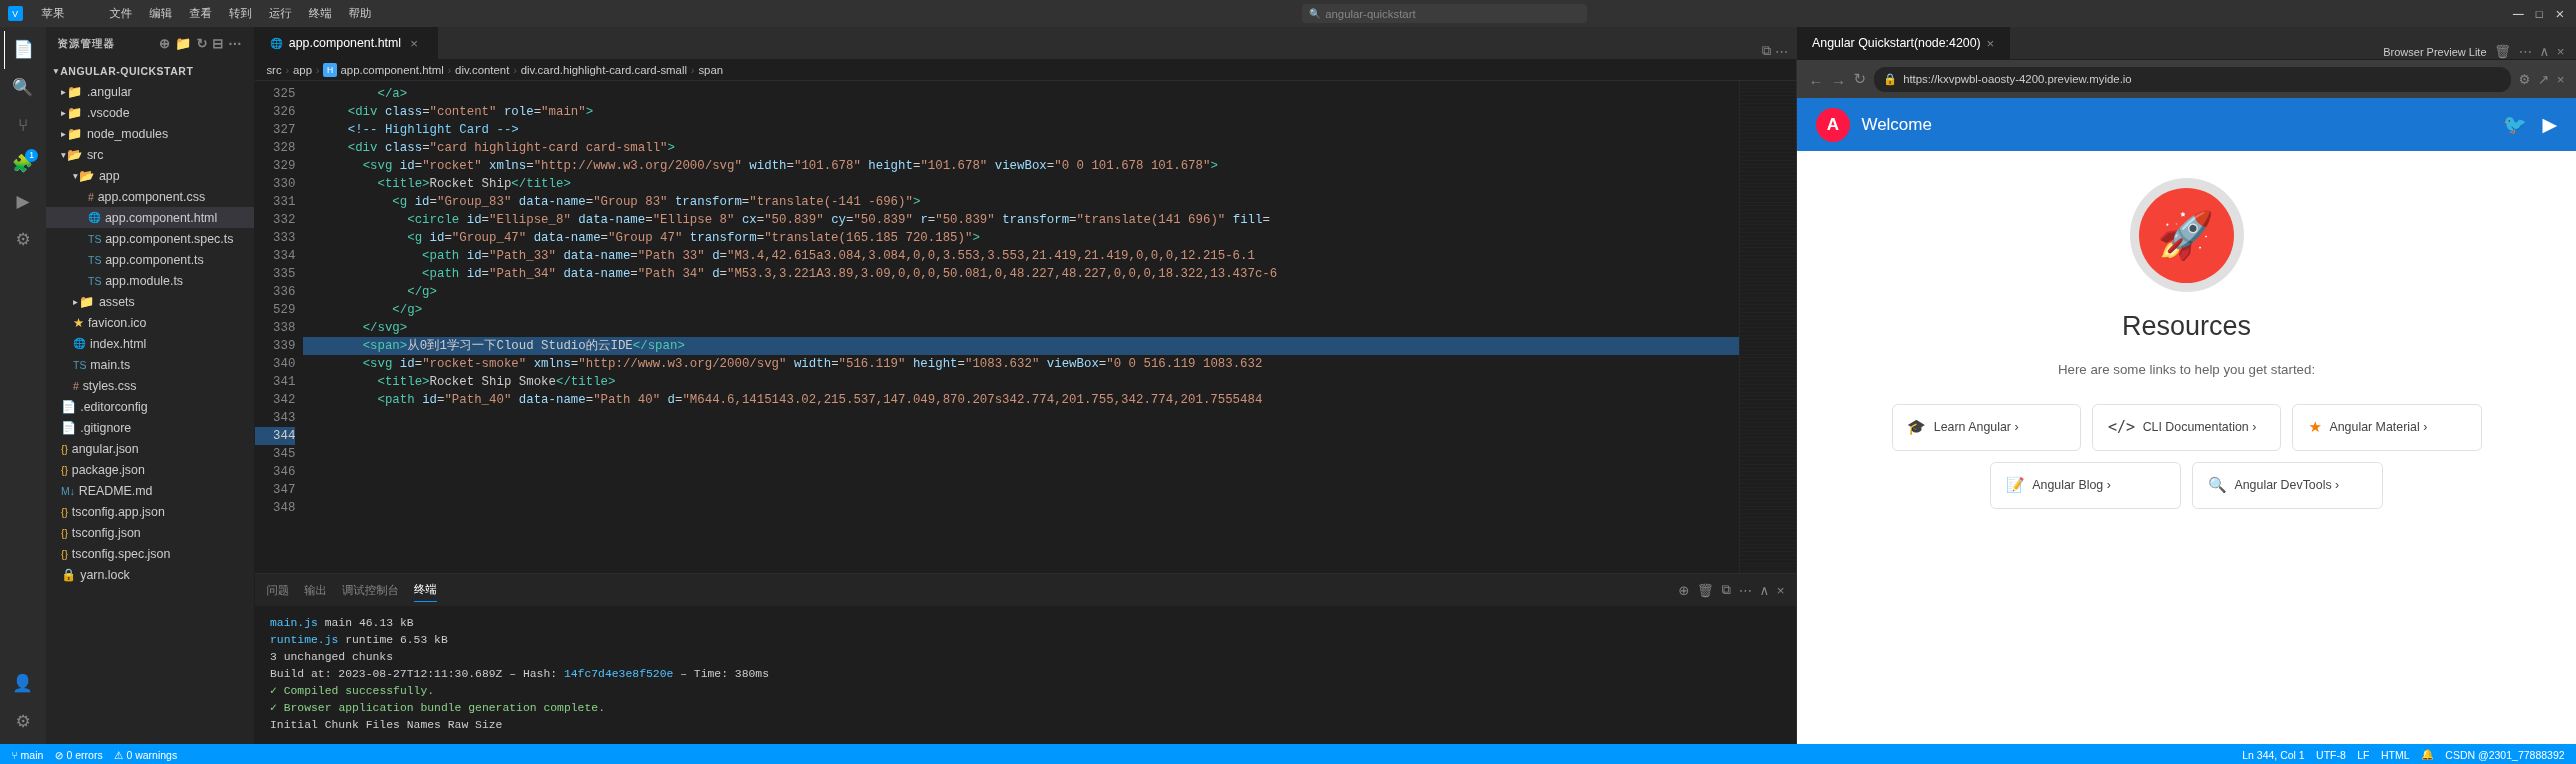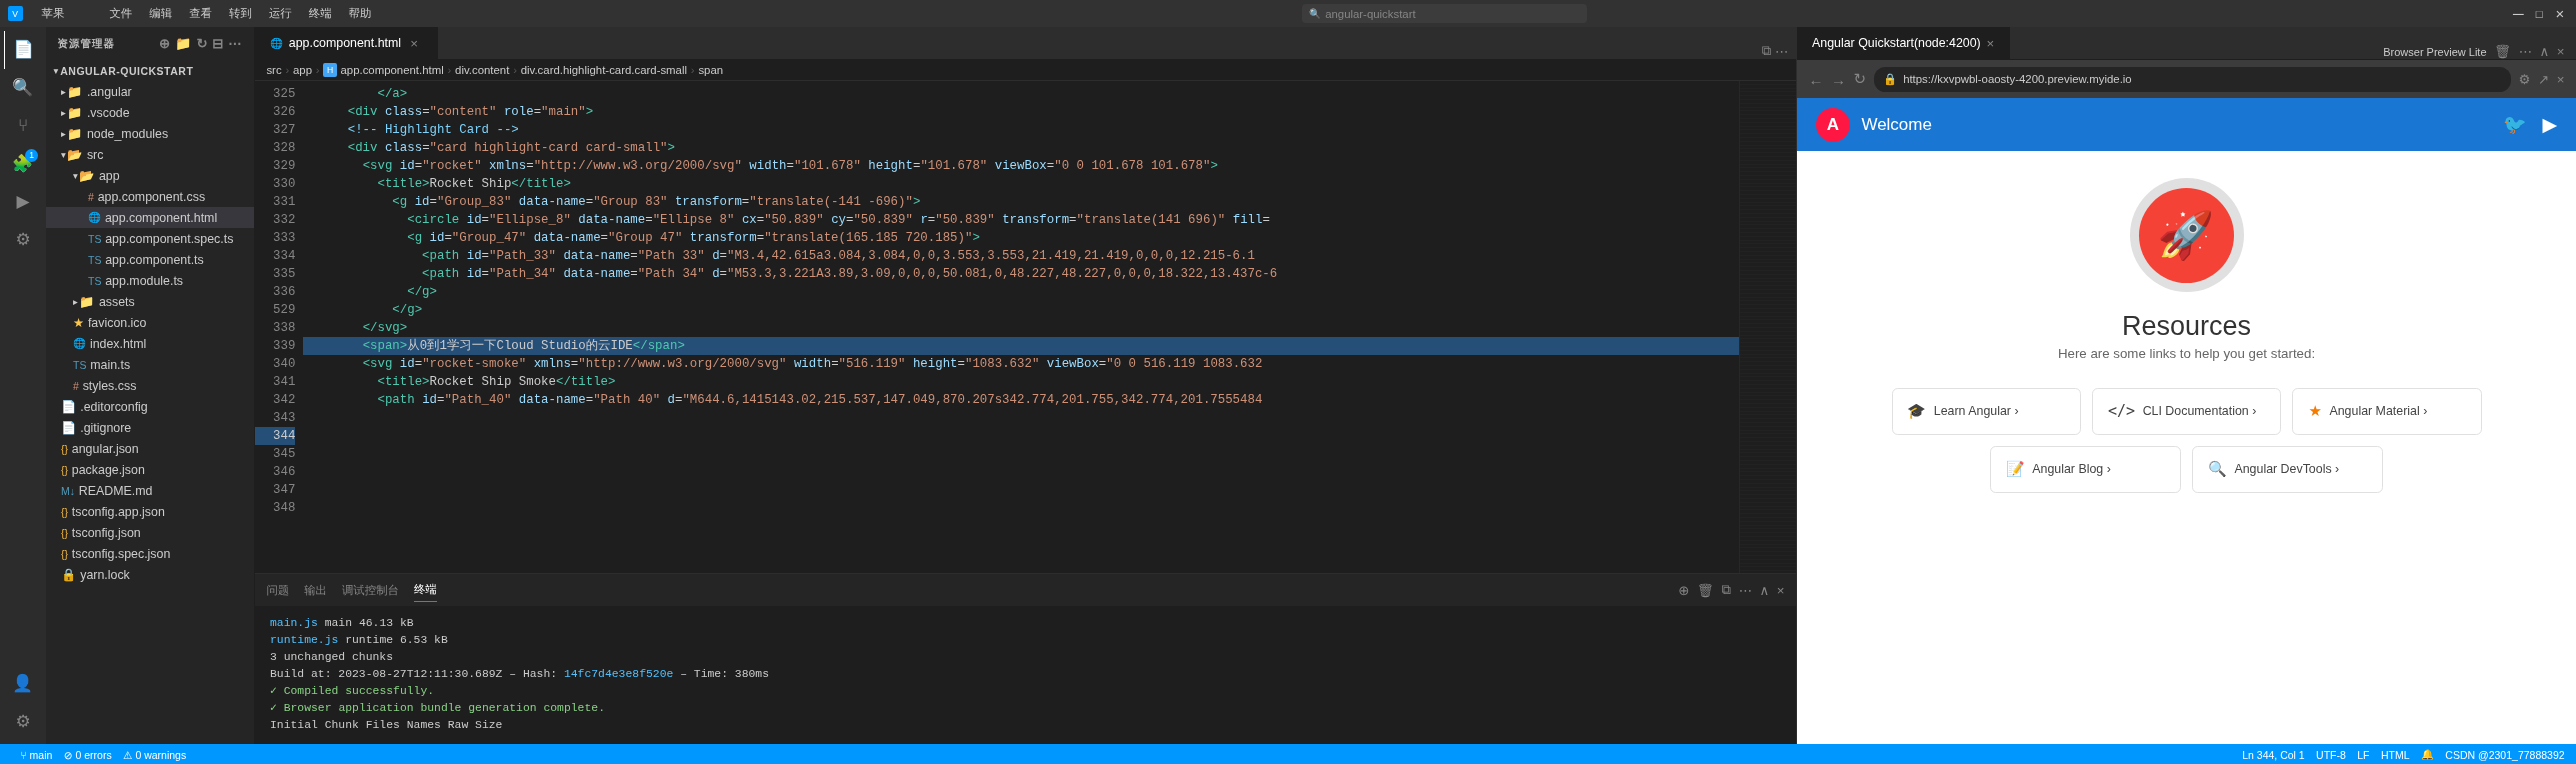--- a/index.html
+++ b/index.html
@@ -370,21 +370,21 @@
           </div>
         </div>
 
         <div style="flex:1;background:white;display:flex;flex-direction:column;align-items:center;padding:27px 23px;overflow:auto;">
 
           <div style="position:relative;width:114px;height:114px;margin-bottom:19px;display:flex;align-items:center;justify-content:center;">
             <div style="width:114px;height:114px;background:#e0e0e0;border-radius:50%;position:absolute;"></div>
             <div style="width:95px;height:95px;background:#f44336;border-radius:50%;display:flex;align-items:center;justify-content:center;font-size:46px;position:relative;z-index:1;">🚀</div>
           </div>
 
-          <div style="font-size:27px;font-weight:300;color:#333;margin-bottom:4px;">Resources</div>
+          <div style="font-size:27px;font-weight:300;color:#333;margin-bottom:20px;">Resources</div>
           <div style="font-size:13.3px;color:#666;margin-bottom:27px;">Here are some links to help you get started:</div>
 
           <div style="display:grid;grid-template-columns:1fr 1fr 1fr;gap:11.4px;width:100%;max-width:590px;">
             <div style="border:1px solid #e0e0e0;border-radius:5.7px;padding:13.3px 15px;display:flex;align-items:center;gap:7.6px;cursor:pointer;font-size:12.4px;color:#444;">
               <span style="font-size:15px;">🎓</span>
               <span>Learn Angular ›</span>
             </div>
             <div style="border:1px solid #e0e0e0;border-radius:5.7px;padding:13.3px 15px;display:flex;align-items:center;gap:7.6px;cursor:pointer;font-size:12.4px;color:#444;">
               <span style="font-size:15px;font-family:monospace;">&lt;/&gt;</span>
               <span>CLI Documentation ›</span>
@@ -406,21 +406,21 @@
             </div>
           </div>
         </div>
       </div>
     </div>
   </div>
 
 </div>
 
 <div style="height:21px;background:#0098ff;display:flex;align-items:center;padding:0 11.4px;font-size:10.5px;color:white;gap:11.4px;flex-shrink:0;">
-  <span style="cursor:pointer;margin-left:9px;">⑂ main</span>
+  <span style="cursor:pointer;">⑂ main</span>
   <span style="cursor:pointer;">⊘ 0 errors</span>
   <span style="cursor:pointer;">⚠ 0 warnings</span>
   <div style="flex:1;"></div>
   <span>Ln 344, Col 1</span>
   <span>UTF-8</span>
   <span>LF</span>
   <span>HTML</span>
   <span style="cursor:pointer;">🔔</span>
   <span>CSDN @2301_77888392</span>
 </div>

